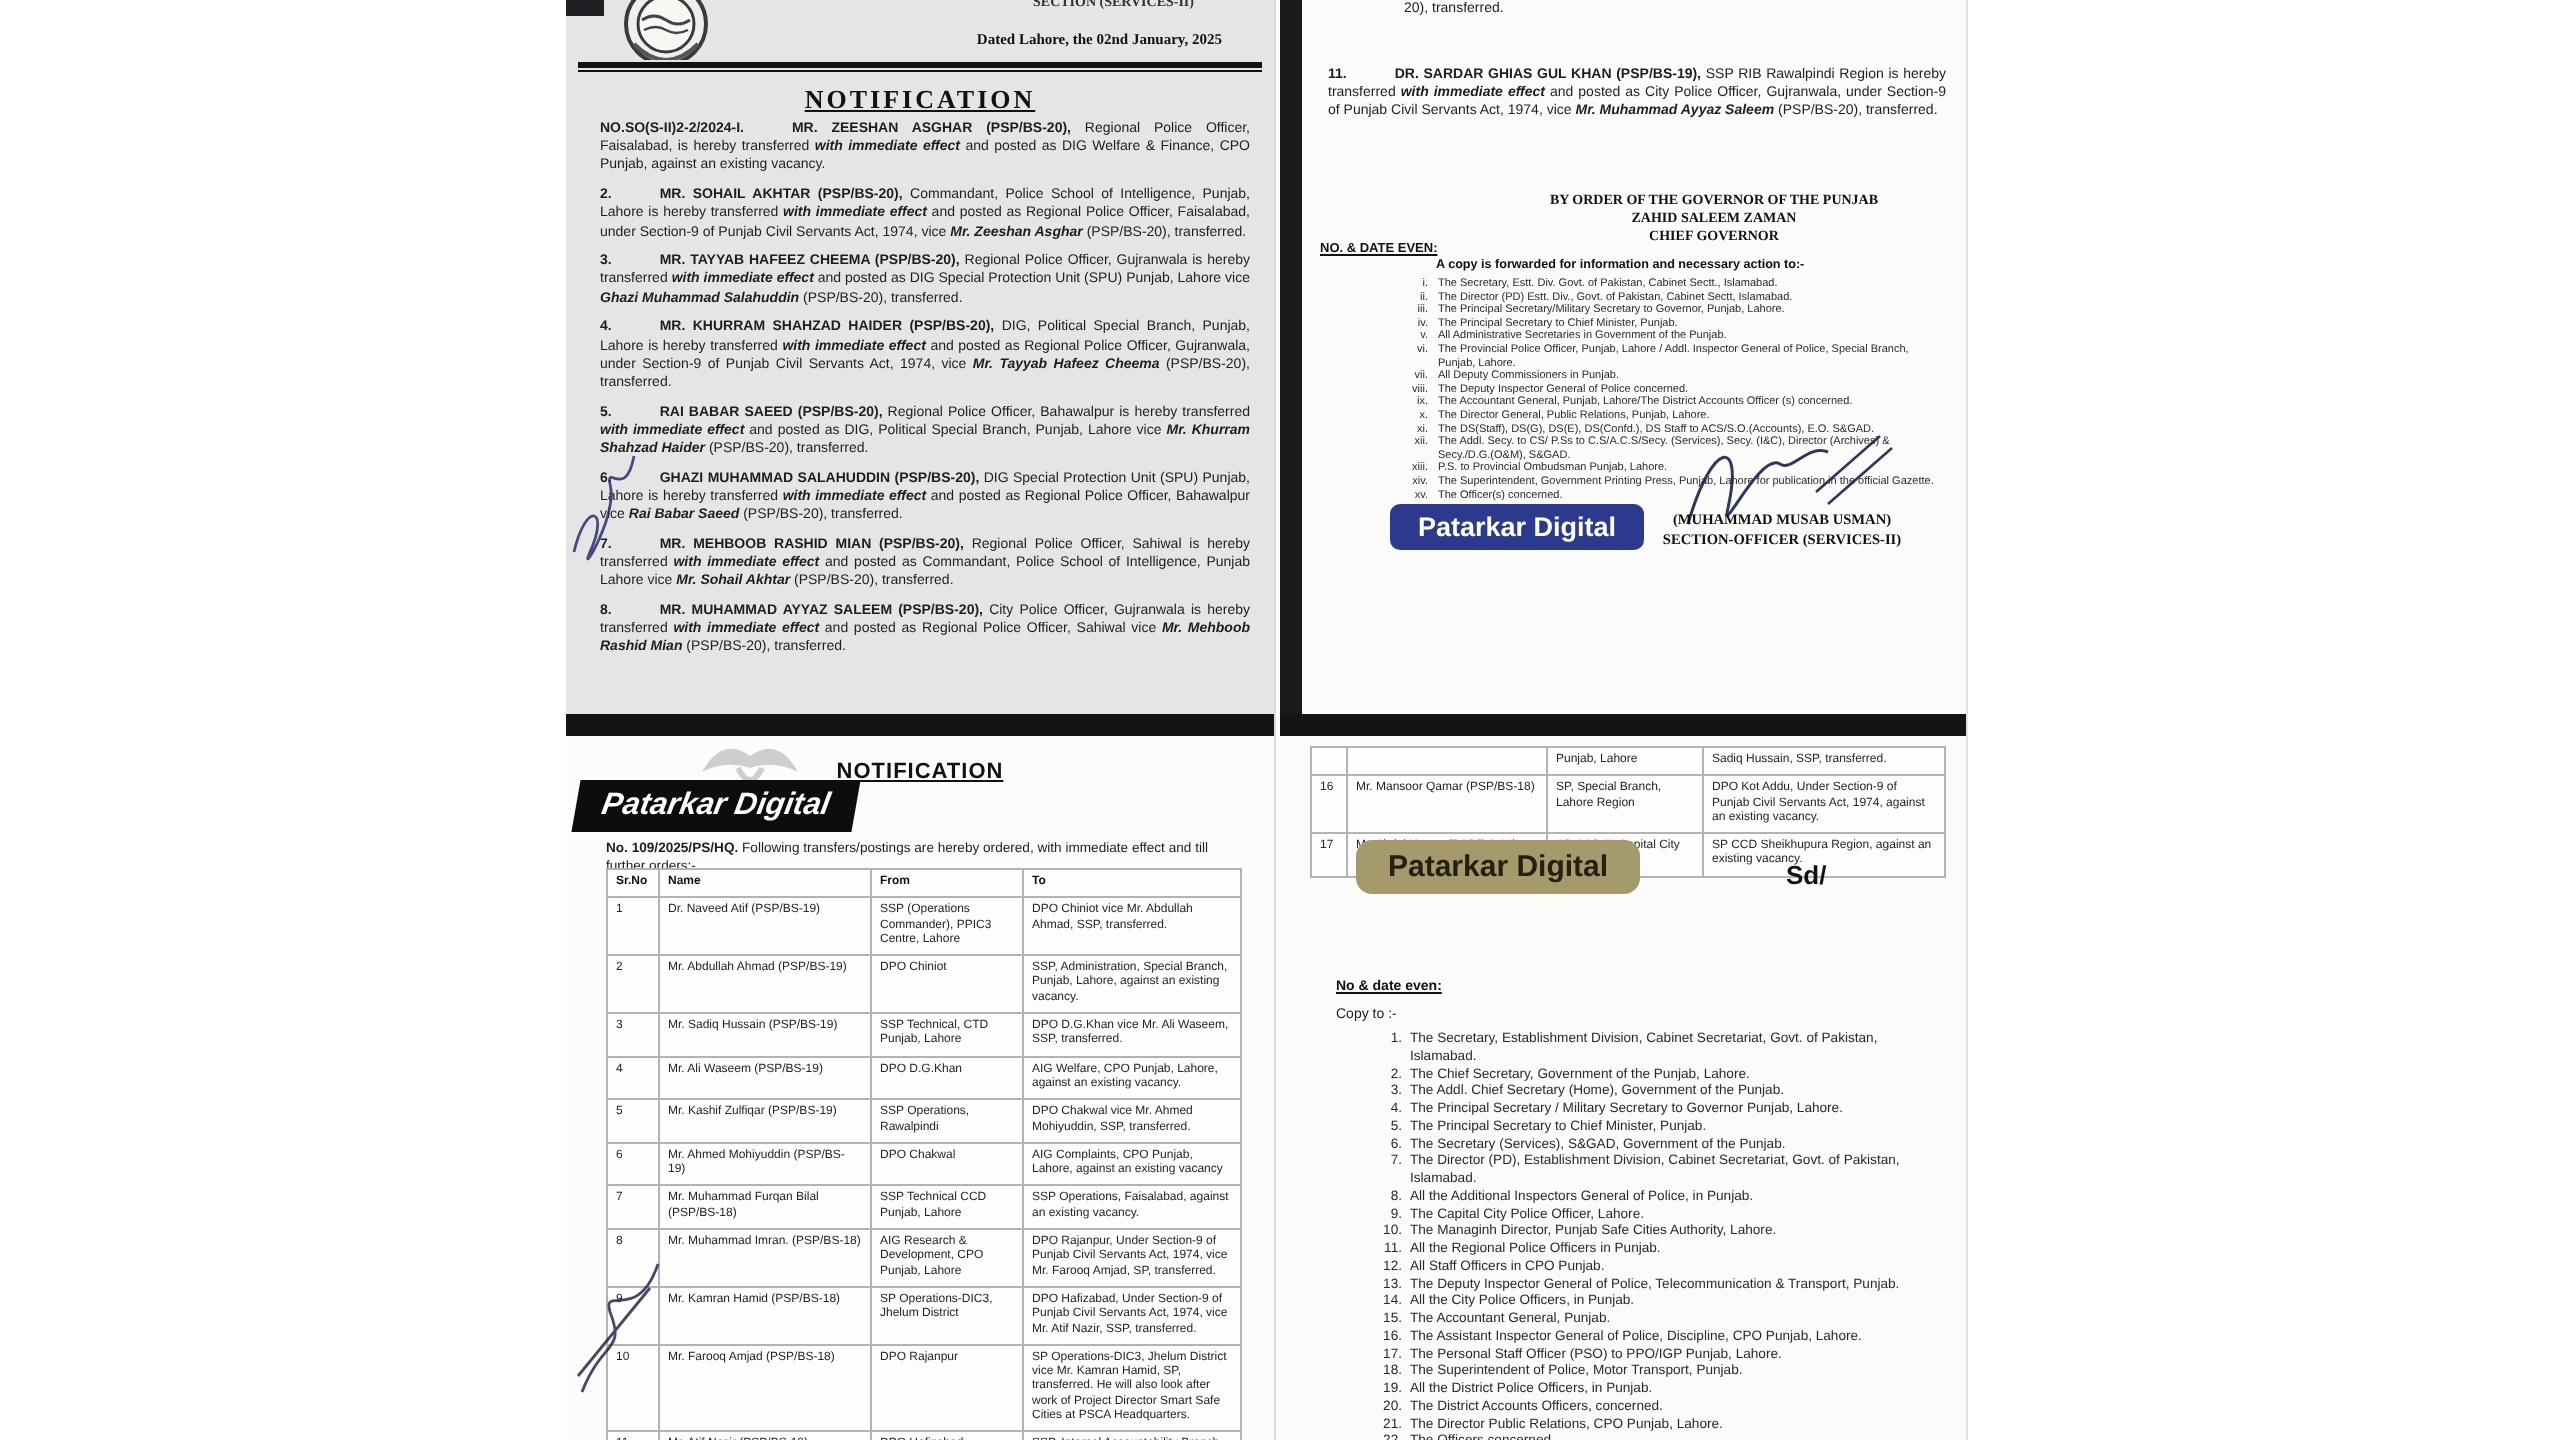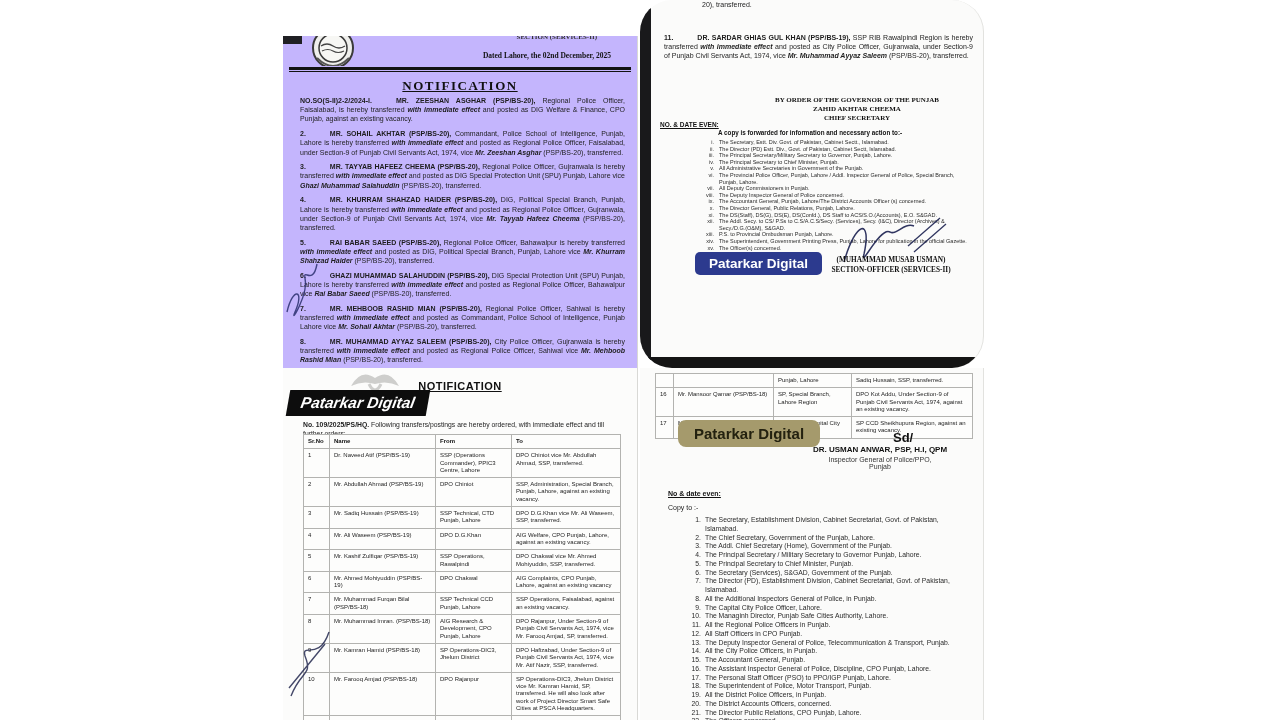--- a/index.html
+++ b/index.html
@@ -5,40 +5,40 @@
 <style>
   html,body{margin:0;padding:0;background:#ffffff;}
   .canvas{position:relative;width:1280px;height:720px;background:#ffffff;overflow:hidden;
           font-family:"Liberation Sans",sans-serif;color:#222;}
   .doc{position:absolute;overflow:hidden;}
   .b{font-weight:700;}
   .i{font-style:italic;}
   .g{padding-right:24px;}
 
   
-  .doc-tl{left:283px;top:0;width:354px;height:368px;background:#c4b5fd;border-right:1px solid #d9d9d6;margin-top:36px;}
+  .doc-tl{left:283px;top:0;width:354px;height:368px;background:#e5e5e5;border-right:1px solid #d9d9d6;}
   .tl-corner{position:absolute;left:0;top:0;width:19px;height:8px;background:#202024;}
   .tl-header{position:relative;height:30px;overflow:hidden;}
   .tl-crest{position:absolute;left:26px;top:-12px;}
   .tl-section{position:absolute;right:40px;top:-3px;font-family:"Liberation Serif",serif;
               font-weight:700;font-size:7px;color:#333;}
   .tl-dated{position:absolute;right:26px;top:15px;font-family:"Liberation Serif",serif;
             font-weight:700;font-size:7.5px;color:#111;}
   .rule-thick{margin:1px 6px 0 6px;height:3px;background:#121212;}
   .rule-thin{margin:1px 6px 0 6px;height:1px;background:#121212;}
   .tl-title{margin:6px 0 0 0;text-align:center;font-family:"Liberation Serif",serif;
             font-weight:700;font-size:13px;letter-spacing:1.5px;text-decoration:underline;color:#111;}
   .tl-paras{position:absolute;left:17px;right:12px;top:60px;}
   .para{font-size:7px;line-height:9.2px;text-align:justify;margin:0 0 5.5px 0;color:#1d1d1d;}
   .sig-svg{position:absolute;}
 
   .bottom-bar{position:absolute;left:0;bottom:0;width:100%;height:11px;background:#141414;}
 
   
-  .doc-tr{left:640px;top:0;width:343px;height:368px;background:#fbfbfa;border-right:1px solid #e2e2df;border-radius:32px;}
+  .doc-tr{left:640px;top:0;width:343px;height:368px;background:#fbfbfa;border-right:1px solid #e2e2df;}
   .tr-strip{position:absolute;left:0;top:0;width:11px;height:100%;background:#19191b;}
   .tr-frag{position:absolute;left:62px;top:1px;font-size:7px;color:#1d1d1d;}
   .tr-para{position:absolute;left:24px;right:10px;top:26px;font-size:7px;line-height:9.2px;
            text-align:justify;color:#1d1d1d;}
   .tr-order{position:absolute;left:112px;width:210px;top:96px;text-align:center;
             font-family:"Liberation Serif",serif;font-weight:700;font-size:7px;line-height:9px;color:#111;}
   .tr-nodate{position:absolute;left:20px;top:121px;font-size:6.5px;font-weight:700;
              text-decoration:underline;color:#111;}
   .tr-copyhead{position:absolute;left:78px;top:129px;font-size:6.3px;font-weight:700;color:#111;}
   .tr-list{position:absolute;left:56px;right:12px;top:139px;}
@@ -93,21 +93,21 @@
     <div class="tl-corner"></div>
     <div class="tl-header">
       <svg class="tl-crest" width="48" height="48" viewBox="0 0 48 48">
         <circle cx="24" cy="24" r="20" fill="#efefec" stroke="#3a3a3a" stroke-width="2"></circle>
         <circle cx="24" cy="24" r="14" fill="#f7f7f4" stroke="#3a3a3a" stroke-width="1.5"></circle>
         <path d="M12 22 q6 -4 12 0 q6 4 12 0" fill="none" stroke="#444" stroke-width="1.5"></path>
         <path d="M13 27 q6 -3 11 0 q5 3 11 0" fill="none" stroke="#444" stroke-width="1.2"></path>
         <path d="M8 34 q8 8 16 8 q8 0 16 -8" fill="none" stroke="#555" stroke-width="2"></path>
       </svg>
       <div class="tl-section">SECTION (SERVICES-II)</div>
-      <div class="tl-dated">Dated Lahore, the 02nd December, 2025</div>
+      <div class="tl-dated">Dated Lahore, the 02nd January, 2025</div>
     </div>
     <div class="rule-thick"></div>
     <div class="rule-thin"></div>
     <h1 class="tl-title">NOTIFICATION</h1>
     <div class="tl-paras">
 
         <p class="para"><span class="b g">NO.SO(S-II)2-2/2024-I.</span><span class="b">MR. ZEESHAN ASGHAR (PSP/BS-20),</span><span> Regional Police Officer, Faisalabad, is hereby transferred </span><span class="b i">with immediate effect</span><span> and posted as DIG Welfare &amp; Finance, CPO Punjab, against an existing vacancy.</span></p>
 
         <p class="para"><span class="b g">2.</span><span class="b">MR. SOHAIL AKHTAR (PSP/BS-20),</span><span> Commandant, Police School of Intelligence, Punjab, Lahore is hereby transferred </span><span class="b i">with immediate effect</span><span> and posted as Regional Police Officer, Faisalabad, under Section-9 of Punjab Civil Servants Act, 1974, vice </span><span class="b i">Mr. Zeeshan Asghar</span><span> (PSP/BS-20), transferred.</span></p>
 
@@ -128,22 +128,22 @@
     </svg>
     <div class="bottom-bar"></div>
   </section>
 
   <section class="doc doc-tr">
     <div class="tr-strip"></div>
     <div class="tr-frag">20), transferred.</div>
     <p class="tr-para"><span class="b g">11.</span><span class="b">DR. SARDAR GHIAS GUL KHAN (PSP/BS-19),</span><span> SSP RIB Rawalpindi Region is hereby transferred </span><span class="b i">with immediate effect</span><span> and posted as City Police Officer, Gujranwala, under Section-9 of Punjab Civil Servants Act, 1974, vice </span><span class="b i">Mr. Muhammad Ayyaz Saleem</span><span> (PSP/BS-20), transferred.</span></p>
     <div class="tr-order">
       <div>BY ORDER OF THE GOVERNOR OF THE PUNJAB</div>
-      <div>ZAHID AKHTAR CHEEMA</div>
-      <div>CHIEF SECRETARY</div>
+      <div>ZAHID SALEEM ZAMAN</div>
+      <div>CHIEF GOVERNOR</div>
     </div>
     <div class="tr-nodate">NO. &amp; DATE EVEN:</div>
     <div class="tr-copyhead">A copy is forwarded for information and necessary action to:-</div>
     <div class="tr-list">
 
         <div class="tr-item">
           <span class="num">i.</span>
           <span class="txt">The Secretary, Estt. Div. Govt. of Pakistan, Cabinet Sectt., Islamabad.</span>
         </div>
 
@@ -364,25 +364,20 @@
           <tr>
             <td>17</td>
             <td>Mr. Abdul Hanan (PSP/BS-18)</td>
             <td>SP CCD-II, Capital City Lahore</td>
             <td>SP CCD Sheikhupura Region, against an existing vacancy.</td>
           </tr>
         </tbody>
     </table>
     <div class="badge-khaki">Patarkar Digital</div>
     <div class="br-sd">Sd/</div>
-    <div class="br-signer">
-      <div class="nm">DR. USMAN ANWAR, PSP, H.I, QPM</div>
-      <div class="t1">Inspector General of Police/PPO,</div>
-      <div class="t2">Punjab</div>
-    </div>
     <div class="br-nodate">No &amp; date even:</div>
     <div class="br-copyto">Copy to :-</div>
     <div class="br-list">
 
         <div class="br-item">
           <span class="num">1.</span>
           <span class="txt">The Secretary, Establishment Division, Cabinet Secretariat, Govt. of Pakistan, Islamabad.</span>
         </div>
 
         <div class="br-item">

